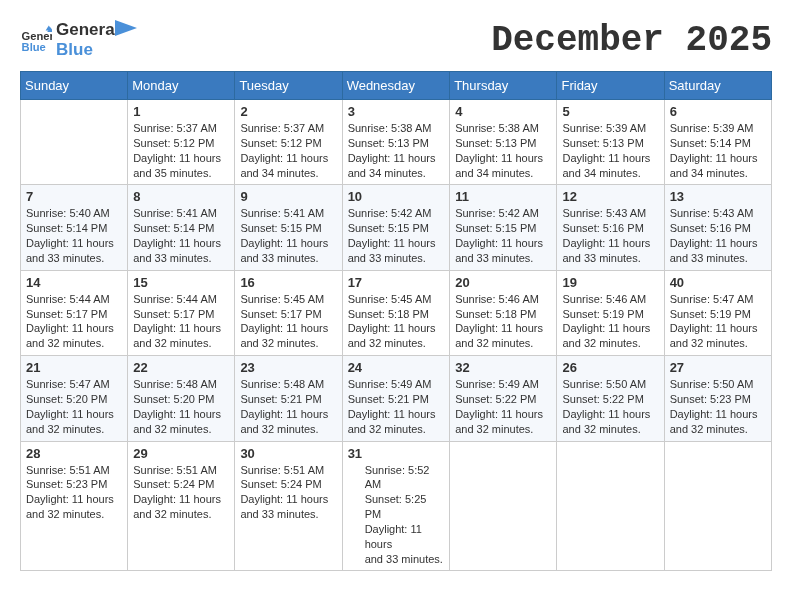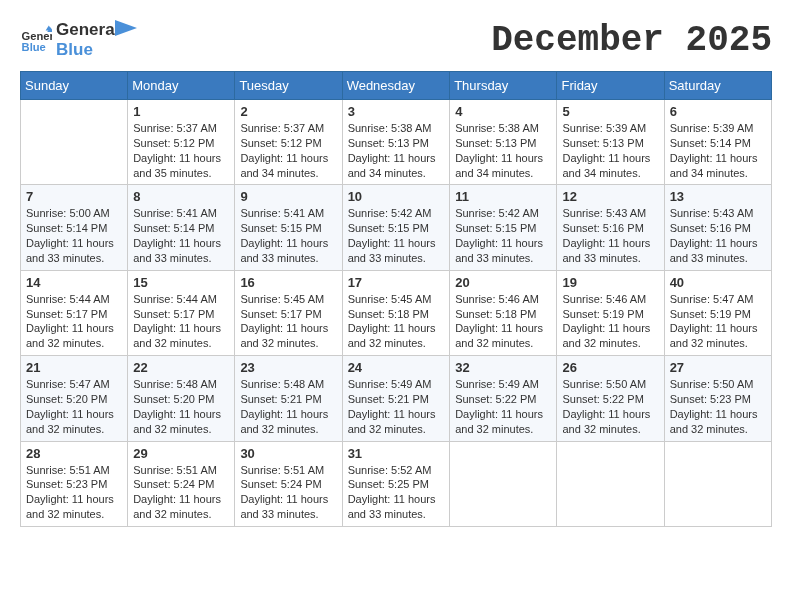--- a/index.html
+++ b/index.html
@@ -155,21 +155,21 @@
           <span class="day-num">6</span>
           <div class="cell-info" style="white-space: pre-line;">Sunrise: 5:39 AM
 Sunset: 5:14 PM
 Daylight: 11 hours
 and 34 minutes.</div>
         </td>
       </tr>
       <tr>
         <td>
           <span class="day-num">7</span>
-          <div class="cell-info" style="white-space: pre-line;">Sunrise: 5:00 AM
+          <div class="cell-info" style="white-space: pre-line;">Sunrise: 5:40 AM
 Sunset: 5:14 PM
 Daylight: 11 hours
 and 33 minutes.</div>
         </td>
         <td>
           <span class="day-num">8</span>
           <div class="cell-info" style="white-space: pre-line;">Sunrise: 5:41 AM
 Sunset: 5:14 PM
 Daylight: 11 hours
 and 33 minutes.</div>
@@ -329,21 +329,21 @@
         </td>
         <td>
           <span class="day-num">30</span>
           <div class="cell-info" style="white-space: pre-line;">Sunrise: 5:51 AM
 Sunset: 5:24 PM
 Daylight: 11 hours
 and 33 minutes.</div>
         </td>
         <td>
           <span class="day-num">31</span>
-          <div class="cell-info" style="white-space: pre-line;">Sunrise: 5:52 AM
+          <div class="cell-info" style="white-space: pre-line; margin-left: 17px;">Sunrise: 5:52 AM
 Sunset: 5:25 PM
 Daylight: 11 hours
 and 33 minutes.</div>
         </td>
         <td class="empty"></td>
         <td class="empty"></td>
         <td class="empty"></td>
       </tr>
     </tbody>
 </table>

